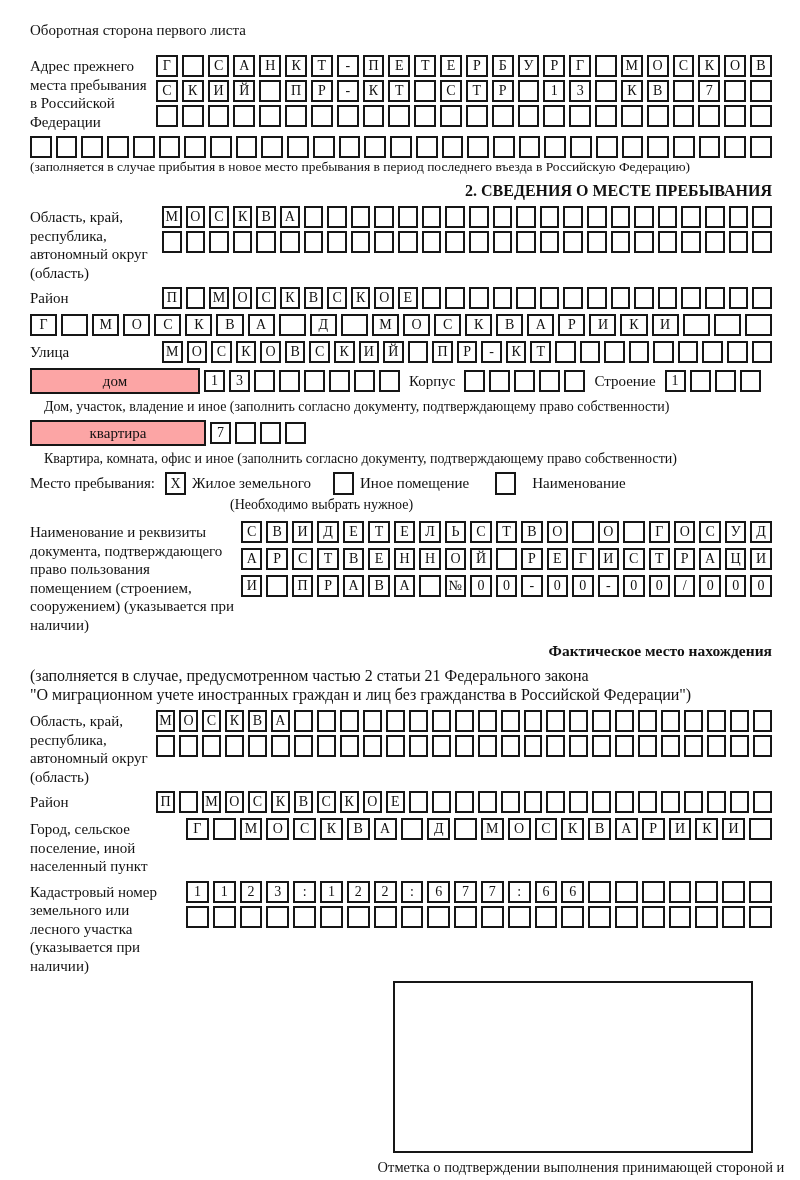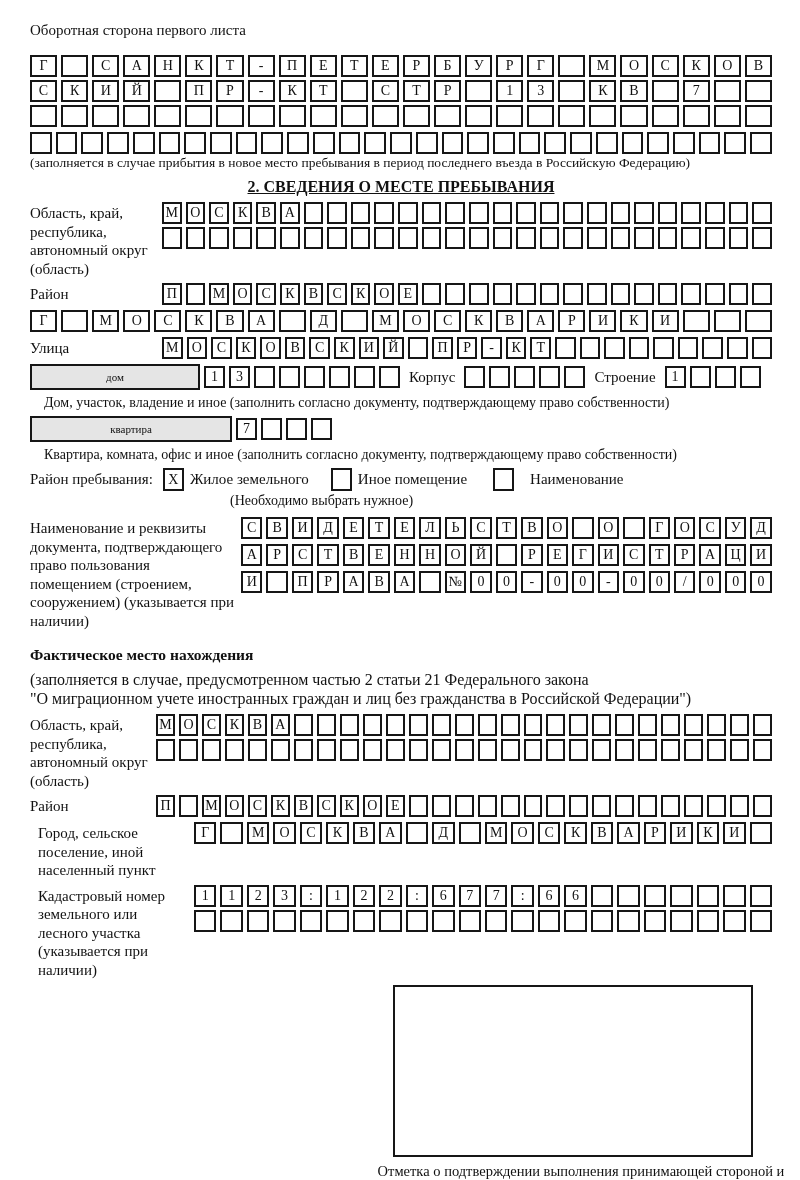--- a/index.html
+++ b/index.html
@@ -4,53 +4,54 @@
 <style>
   * { box-sizing: border-box; margin: 0; padding: 0; }
   html, body { background: #fff; }
   body {
     width: 800px; height: 1180px; overflow: hidden;
     margin: 0 auto; padding: 16px 28px 0 30px;
     font-family: "Liberation Serif", "DejaVu Serif", serif;
     color: #111;
   }
   .title { text-align: left; font-size: 15px; margin: 6px 2px 16px 0; }
-  .h2 { text-align: center; font-weight: bold; font-size: 16px; margin: 4px 0 6px 0; text-decoration: underline; }
-  .h3 { text-align: left; font-weight: bold; font-size: 15.5px; margin: 16px 0 6px 0; }
+  .h2 { text-align: right; font-weight: bold; font-size: 16px; margin: 4px 0 6px 0; }
+  .h3 { text-align: right; font-weight: bold; font-size: 15.5px; margin: 8px 0 6px 0; }
 
   .frow { display: flex; gap: 6px; align-items: flex-start; margin-bottom: 5px; }
   .flabel { flex: none; font-size: 15px; line-height: 18.5px; padding-top: 2px; }
-  .w120 { width: 120px; } .w126 { width: 126px; } .w150 { width: 150px; margin-left: 8px; } .w205 { width: 205px; }
+  .w120 { width: 120px; } .w126 { width: 126px; } .w150 { width: 150px; } .w205 { width: 205px; }
   .fgrid { flex: 1; display: flex; flex-direction: column; gap: 3px; min-width: 0; }
   .grid { display: flex; gap: 4px; }
   .cell {
     flex: 1; height: 22px; border: 2px solid #161616;
     display: flex; align-items: center; justify-content: center;
     font-size: 14px; line-height: 1; background: #fff; min-width: 0;
   }
   .fcell { flex: none; width: 21px; }
   .note { font-size: 13.5px; text-align: left; margin: 1px 0 7px 0; }
   .note-left { font-size: 14px; margin: 0 0 5px 14px; }
   .inline-row { display: flex; align-items: center; gap: 4px; margin: 2px 0 5px 0; }
-  .wide-box { border: 2px solid #161616; height: 26px; display: flex; align-items: center; justify-content: center; font-size: 11px; background: #e5e5e5; }
+  .wide-box { border: 2px solid #161616; height: 26px; display: flex; align-items: center; justify-content: center; font-size: 15px; background: #fca5a5; }
   .ib-label { font-size: 15px; padding: 0 5px; white-space: nowrap; }
   .chk { flex: none; width: 21px; height: 23px; border: 2px solid #161616; display: flex; align-items: center; justify-content: center; font-size: 14px; margin: 0 6px 0 10px; background: #fff; }
   .place-row { display: flex; align-items: center; font-size: 15px; margin: 4px 0 2px 0; }
   .hint { font-size: 14px; margin: 0 0 8px 200px; }
   .cnote { font-size: 16px; text-align: left; line-height: 19px; }
   .stamp-box { margin: 6px 0 0 363px; width: 360px; height: 172px; border: 2px solid #161616; background: #fff; }
   .stamp-caption { margin: 5px 0 0 330px; width: 442px; text-align: center; font-size: 14.5px; line-height: 19px; }
   .mt2 { margin-top: 2px; }
 </style>
 </head>
 <body>
 
 <div class="title">Оборотная сторона первого листа</div>
 
 <div class="frow">
+  <div class="flabel w120">Адрес прежнего места пребывания в Российской Федерации</div>
   <div class="fgrid">
     <div class="grid">
         <div class="cell">Г</div>
         <div class="cell"></div>
         <div class="cell">С</div>
         <div class="cell">А</div>
         <div class="cell">Н</div>
         <div class="cell">К</div>
         <div class="cell">Т</div>
         <div class="cell">-</div>
@@ -344,32 +345,32 @@
   <div class="grid">
       <div class="cell fcell">1</div>
       <div class="cell fcell"></div>
       <div class="cell fcell"></div>
       <div class="cell fcell"></div>
     </div>
 </div>
 <div class="note-left">Дом, участок, владение и иное (заполнить согласно документу, подтверждающему право собственности)</div>
 
 <div class="inline-row">
-  <div class="wide-box" style="width:202px;">квартира</div>
+  <div class="wide-box" style="width:176px;">квартира</div>
   <div class="grid">
       <div class="cell fcell">7</div>
       <div class="cell fcell"></div>
       <div class="cell fcell"></div>
       <div class="cell fcell"></div>
     </div>
 </div>
 <div class="note-left">Квартира, комната, офис и иное (заполнить согласно документу, подтверждающему право собственности)</div>
 
 <div class="place-row">
-  <span>Район пребывания:</span>
+  <span>Место пребывания:</span>
   <span class="chk">X</span>
   <span>Жилое земельного</span>
   <span class="chk" style="margin-left:22px;"></span>
   <span>Иное помещение</span>
   <span class="chk" style="margin-left:26px; margin-right:16px;"></span>
   <span>Наименование</span>
 </div>
 <div class="hint">(Необходимо выбрать нужное)</div>
 
 <div class="frow">

